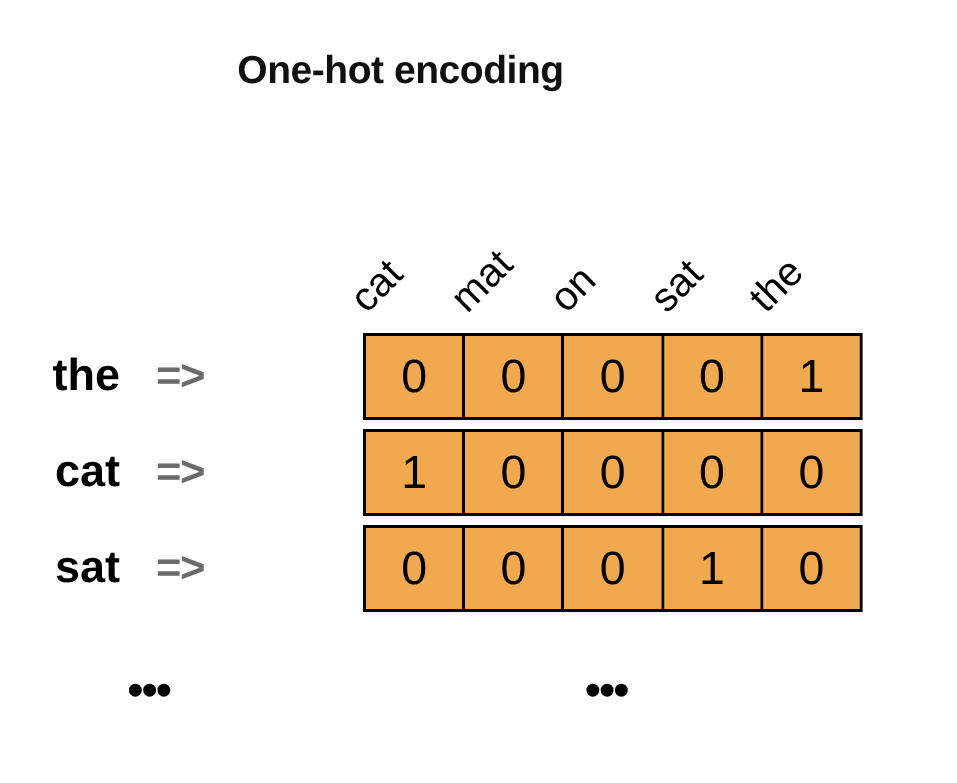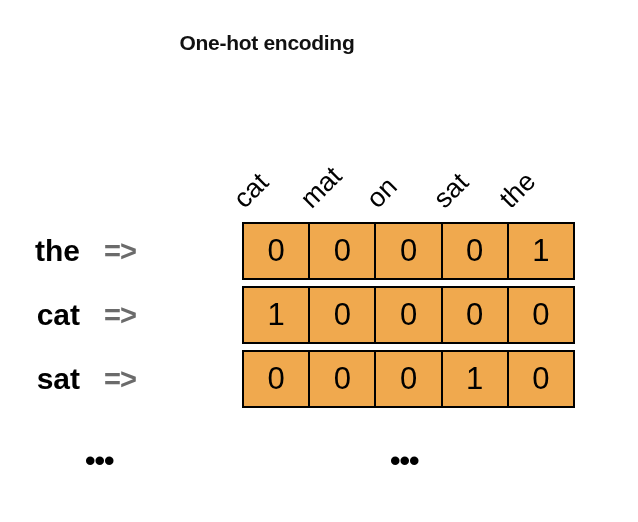--- a/index.html
+++ b/index.html
@@ -16,21 +16,21 @@
     color: #000000;
   }
 
   
   #title {
     position: absolute;
     left: 0;
     top: 31px;
     width: 534px;
     text-align: center;
-    font-size: 21px;
+    font-size: 26px;
     font-weight: bold;
     letter-spacing: -0.3px;
     color: #111111;
     white-space: nowrap;
   }
 
   
   #col-headers {
     position: absolute;
     left: 242px;

